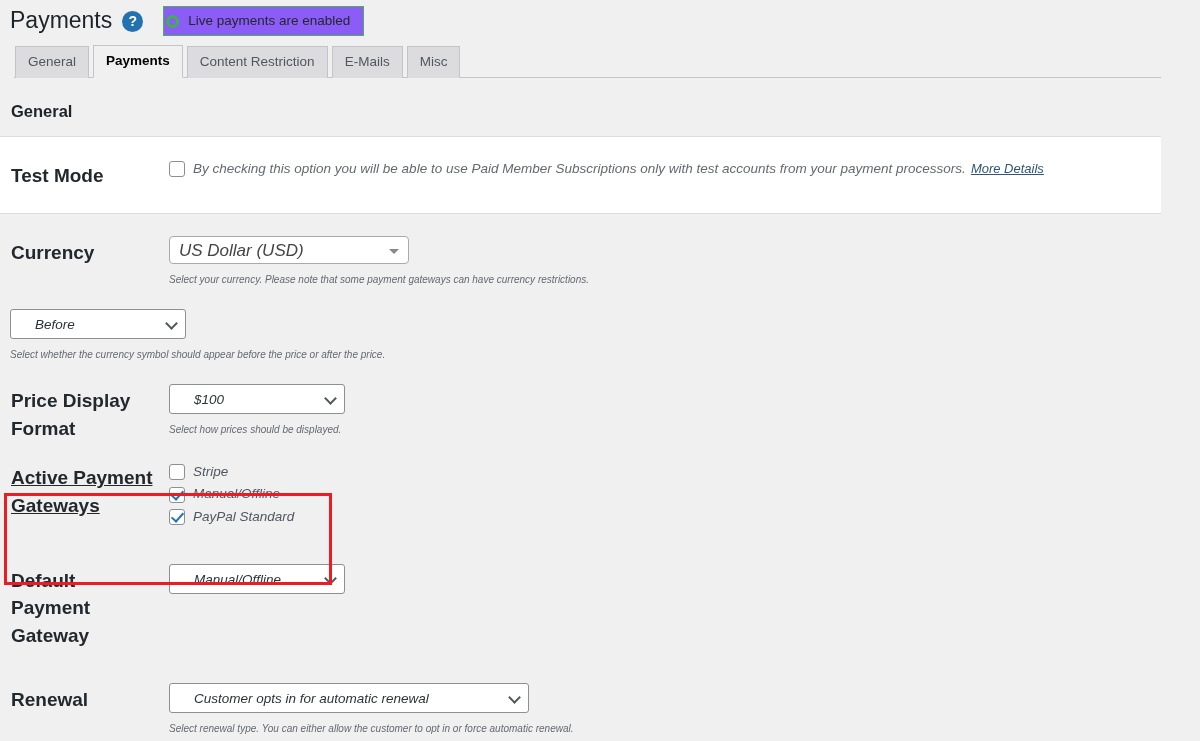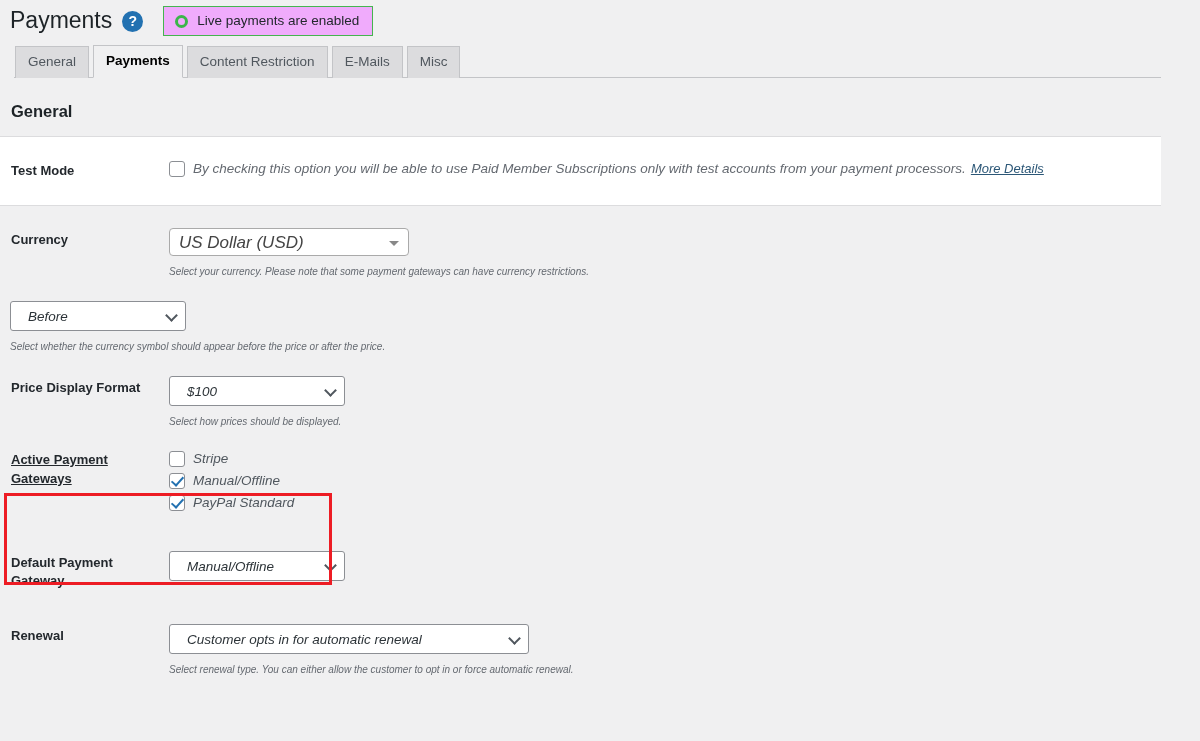--- a/index.html
+++ b/index.html
@@ -52,23 +52,23 @@
     font-weight: bold;
     margin-left: 10px;
     line-height: 1;
     cursor: pointer;
     user-select: none;
   }
   .status-badge {
     display: inline-flex;
     align-items: center;
     margin-left: 20px;
-    background: #f0abfc;
+    background: #8b5cf6;
     border: 1px solid #46b450;
-    padding: 7px 13px 7px 11px;
+    padding: 7px 13px 7px 2px;
     font-size: 13.5px;
     color: #23282d;
     line-height: 1;
     white-space: nowrap;
   }
   .badge-dot {
     width: 13px;
     height: 13px;
     border-radius: 50%;
     border: 3px solid #3bb54a;
@@ -134,21 +134,21 @@
     padding: 22px 0 24px 0;
   }
   .form-row.plain {
     padding: 22px 0 0 0;
   }
   .row-label {
     flex: 0 0 159px;
     padding-left: 11px;
     box-sizing: border-box;
     font-weight: bold;
-    font-size: 13px;
+    font-size: 19px;
     color: #23282d;
     line-height: 1.45;
     padding-top: 3px;
   }
   .row-field {
     flex: 1 1 auto;
     padding-left: 10px;
     box-sizing: border-box;
     font-style: italic;
   }
@@ -211,21 +211,21 @@
     display: inline-block;
     background: #ffffff;
     border: 1px solid #8c8f94;
     border-radius: 3px;
     height: 30px;
     box-sizing: border-box;
     cursor: pointer;
   }
   .select-native .sel-text {
     display: block;
-    padding: 6px 32px 6px 17px;
+    padding: 6px 32px 6px 24px;
     font-size: 13.5px;
     color: #2c3338;
     line-height: 17px;
     white-space: nowrap;
   }
   .select-native .chev {
     position: absolute;
     right: 9px;
     top: 9px;
     width: 9px;

